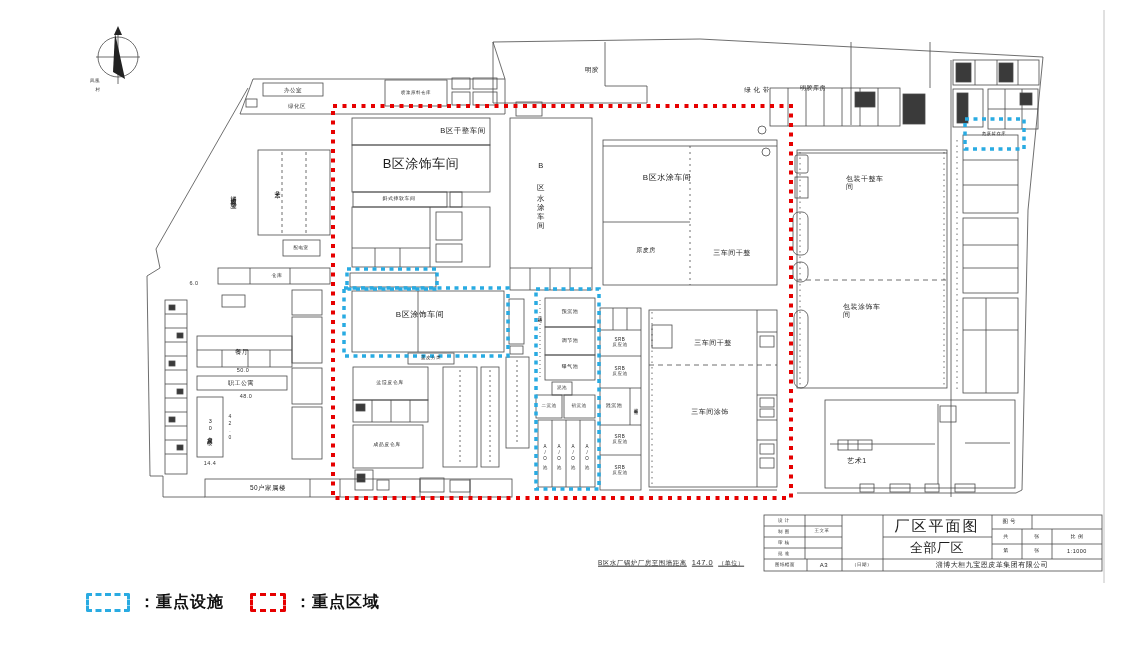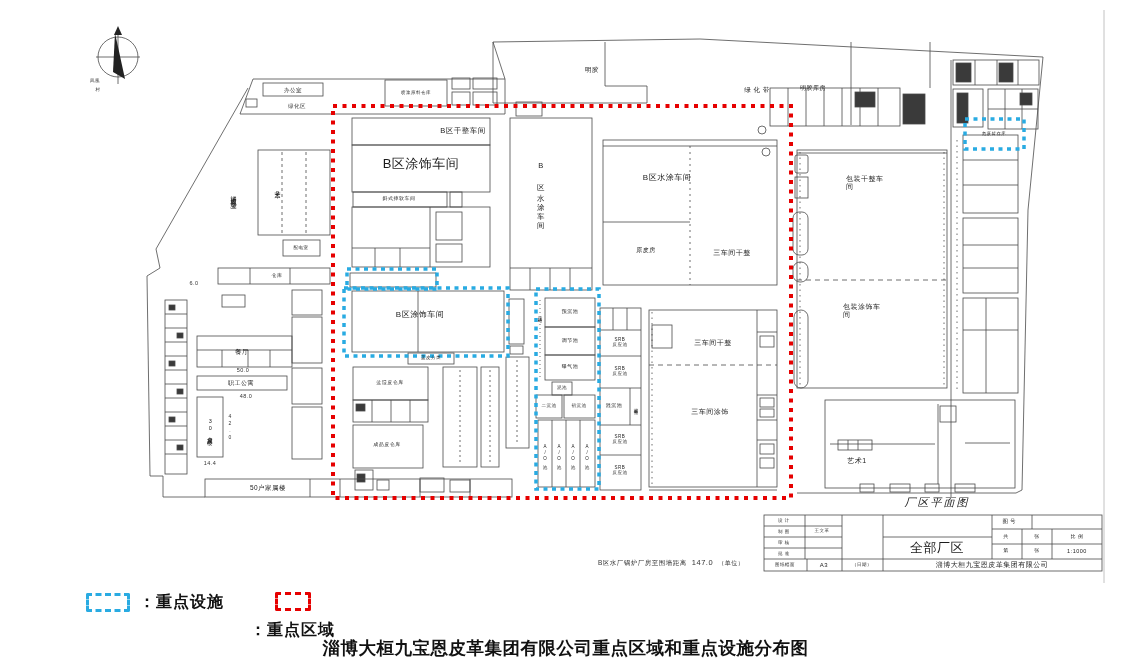--- a/index.html
+++ b/index.html
@@ -284,48 +284,47 @@
     </div>
 
   <div class="lb" style="left:713px;top:343px;font-size:7px;">三车间干整</div>
   <div class="lb" style="left:710px;top:412px;font-size:7px;">三车间涂饰</div>
 
   <div class="lb wrap" style="left:846px;top:175px;width:42px;font-size:7px;">包装干整车间</div>
   <div class="lb wrap" style="left:843px;top:303px;width:42px;font-size:7px;">包装涂饰车间</div>
   <div class="lb" style="left:857px;top:461px;font-size:7px;">艺术1</div>
   <div class="lb" style="left:994px;top:134px;font-size:4.3px;">危废暂存库</div>
 
-  <div class="lb note-row" style="left:598px;top:563px;">
+  <div class="lb note-row" style="left:598px;top:563px;text-decoration:underline;">
     <span style="font-size:6.5px;">B区水厂锅炉厂房至围墙距离</span>
     <span style="font-size:7.5px;">147.0</span>
     <span style="font-size:6px;">（单位）</span>
   </div>
 
   <div class="lb" style="left:784px;top:521px;font-size:4.5px;">设 计</div>
   <div class="lb" style="left:784px;top:532px;font-size:4.5px;">制 图</div>
   <div class="lb" style="left:822px;top:531px;font-size:4.5px;color:#444;">王文革</div>
   <div class="lb" style="left:784px;top:543px;font-size:4.5px;">审 核</div>
   <div class="lb" style="left:784px;top:554px;font-size:4.5px;">批 准</div>
   <div class="lb" style="left:785px;top:565px;font-size:4.5px;">图纸幅面</div>
   <div class="lb" style="left:824px;top:565px;font-size:6px;">A3</div>
   <div class="lb" style="left:862px;top:565px;font-size:4.5px;">（日期）</div>
-  <div class="lb" style="left:937px;top:502px;font-size:11px;letter-spacing:2px;font-style:italic;">厂区平面图</div>
+  <div class="lb" style="left:937px;top:526px;font-size:15px;letter-spacing:2px;">厂区平面图</div>
   <div class="lb" style="left:937px;top:548px;font-size:13px;">全部厂区</div>
   <div class="lb" style="left:992px;top:565px;font-size:7px;">淄博大桓九宝恩皮革集团有限公司</div>
   <div class="lb" style="left:1010px;top:521px;font-size:5.5px;letter-spacing:2px;">图号</div>
   <div class="lb" style="left:1006px;top:537px;font-size:5px;">共</div>
   <div class="lb" style="left:1037px;top:537px;font-size:5px;">张</div>
   <div class="lb" style="left:1077px;top:537px;font-size:5px;">比 例</div>
   <div class="lb" style="left:1006px;top:551px;font-size:5px;">第</div>
   <div class="lb" style="left:1037px;top:551px;font-size:5px;">张</div>
   <div class="lb" style="left:1077px;top:551px;font-size:5.5px;">1:1000</div>
 
   <div class="legend-item" style="left:66px;top:592px;padding-left:20px;">
     <span class="swatch"></span>
     <span class="legend-text"><span>：</span><span>重点设施</span></span>
   </div>
-  <div class="legend-item" style="left:250px;top:592px;flex-direction:column;">
+  <div class="legend-item" style="left:250px;top:592px;">
     <span class="swatch red"></span>
     <span class="legend-text"><span>：</span><span>重点区域</span></span>
   </div>
 
-  <div id="map-title">淄博大桓九宝恩皮革集团有限公司重点区域和重点设施分布图</div>
 </div>
 
 </body></html>

